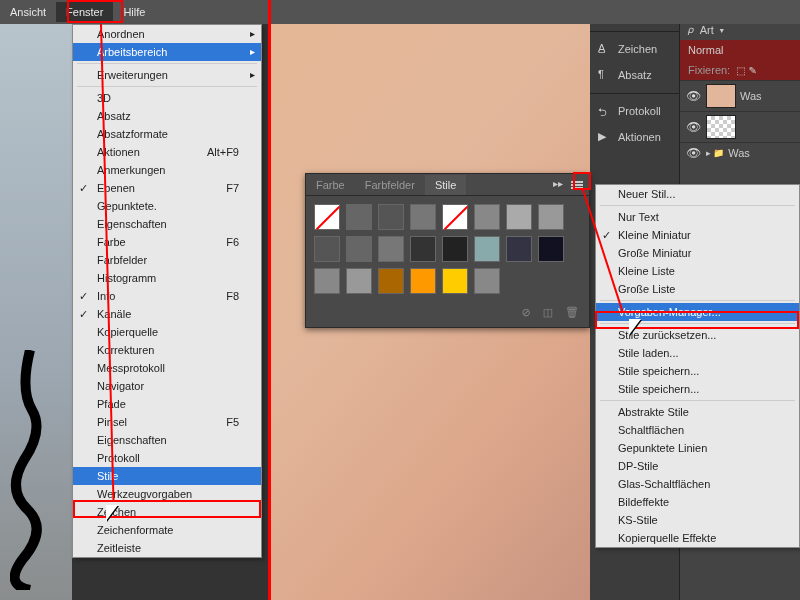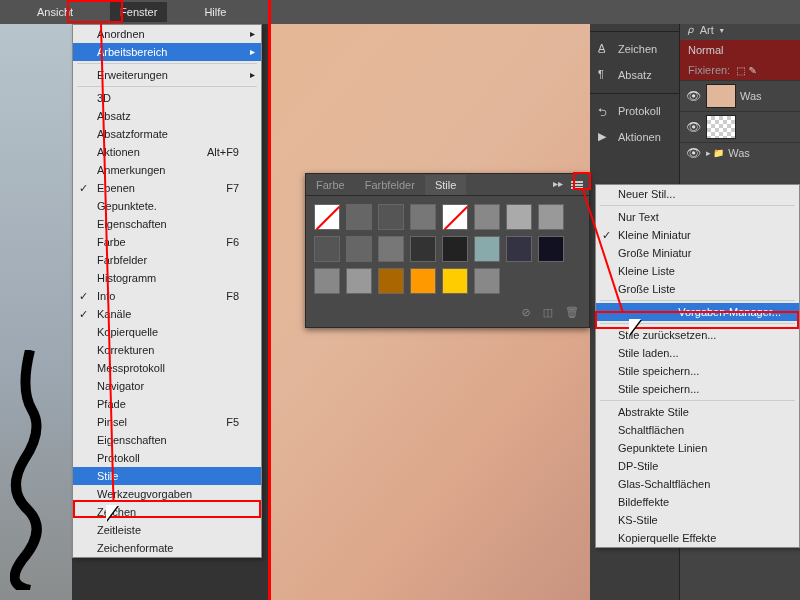--- a/index.html
+++ b/index.html
@@ -1,18 +1,18 @@
 <!DOCTYPE html>
 <html><head>
 <meta charset="utf-8">
 <style>
   * { box-sizing: border-box; margin: 0; padding: 0; font-family: Tahoma, Arial, sans-serif; font-size: 11px; }
   body { background: #333; width: 800px; height: 600px; overflow: hidden; position: relative; color: #ccc; }
   .menubar { background: #535353; height: 24px; display: flex; align-items: center; color: #e8e8e8; position: relative; z-index: 10; }
-  .menubar-item { padding: 4px 10px; cursor: pointer; margin-left: 27px; }
+  .menubar-item { padding: 4px 10px; cursor: pointer; }
   .menubar-item.active { background: #323232; }
   .red-box { position: absolute; border: 2px solid #f00; pointer-events: none; z-index: 50; }
   .red-line { position: absolute; background: #f00; z-index: 49; transform-origin: top left; }
   .dropdown { position: absolute; left: 72px; top: 24px; background: #e8e8e8; color: #222; width: 190px; border: 1px solid #888; box-shadow: 2px 2px 4px rgba(0,0,0,.3); z-index: 20; }
   .dd-item { padding: 3px 22px 3px 24px; display: flex; justify-content: space-between; position: relative; cursor: default; }
   .dd-item.selected { background: #2f78d8; color: #fff; }
   .dd-sep { height: 1px; background: #ccc; margin: 2px 4px; }
   .dd-check::before { content: "✓"; position: absolute; left: 6px; }
   .dd-sub::after { content: "▸"; position: absolute; right: 6px; font-size:10px; }
   .canvas-bg { position: absolute; left: 270px; top: 24px; width: 320px; height: 576px; background: linear-gradient(130deg,#e4b896 0%,#e2b69a 40%,#dca78b 70%,#c89480 100%); }
@@ -40,21 +40,21 @@
   .layers-head { padding:4px 8px; background:#3a3a3a; color:#ddd; }
   .layers-drop { padding:4px 8px; display:flex; align-items:center; gap:6px; }
   .layers-row { background:#7f1d1d; padding:4px 8px; display:flex; align-items:center; gap:6px; color:#ccc; }
   .layers-row small { color:#999; }
   .layer-item { display:flex; align-items:center; gap:4px; padding:3px 6px; border-top:1px solid #333; }
   .layer-thumb { width:30px; height:24px; background:repeating-conic-gradient(#ccc 0 25%,#fff 0 50%) 0 0/8px 8px; border:1px solid #222; }
   .layer-thumb.skin { background:#e2b69a; }
   .eye { color:#ddd; font-size:12px; width:16px; }
   .fly-menu { position: absolute; left: 595px; top: 184px; width: 205px; background: #e8e8e8; color: #222; border: 1px solid #888; z-index: 40; box-shadow: 2px 2px 4px rgba(0,0,0,.3); }
   .fm-item { padding: 3px 18px 3px 22px; cursor:default; position:relative; }
-  .fm-item.selected { background: #2f78d8; color: #fff; text-align: right; }
+  .fm-item.selected { background: #2f78d8; color: #fff; }
   .fm-check::before { content: "✓"; position: absolute; left: 6px; }
   .cursor { position:absolute; width:14px; height:18px; z-index:60; }
   .cursor::before { content:""; position:absolute; border-left:12px solid #fff; border-top:0; border-bottom:16px solid transparent; filter: drop-shadow(1px 1px 0 #000); }
   .icon-shape { width:14px; height:14px; display:inline-block; }
 </style>
 </head>
 <body>
 
 <div class="sky"></div>
 <div class="ink">
@@ -153,24 +153,24 @@
     <div class="dd-item selected">
       <span>Stile</span>
     </div>
     <div class="dd-item">
       <span>Werkzeugvorgaben</span>
     </div>
     <div class="dd-item">
       <span>Zeichen</span>
     </div>
     <div class="dd-item">
+      <span>Zeichenformate</span>
+    </div>
+    <div class="dd-item">
       <span>Zeitleiste</span>
-    </div>
-    <div class="dd-item">
-      <span>Zeichenformate</span>
     </div>
   </div>
 
 <div class="styles-panel">
   <div class="sp-tabs">
     <div class="sp-tab">Farbe</div>
     <div class="sp-tab">Farbfelder</div>
     <div class="sp-tab active">Stile</div>
     <div class="sp-arrows">▸▸</div>
     <div class="sp-menu-btn">

